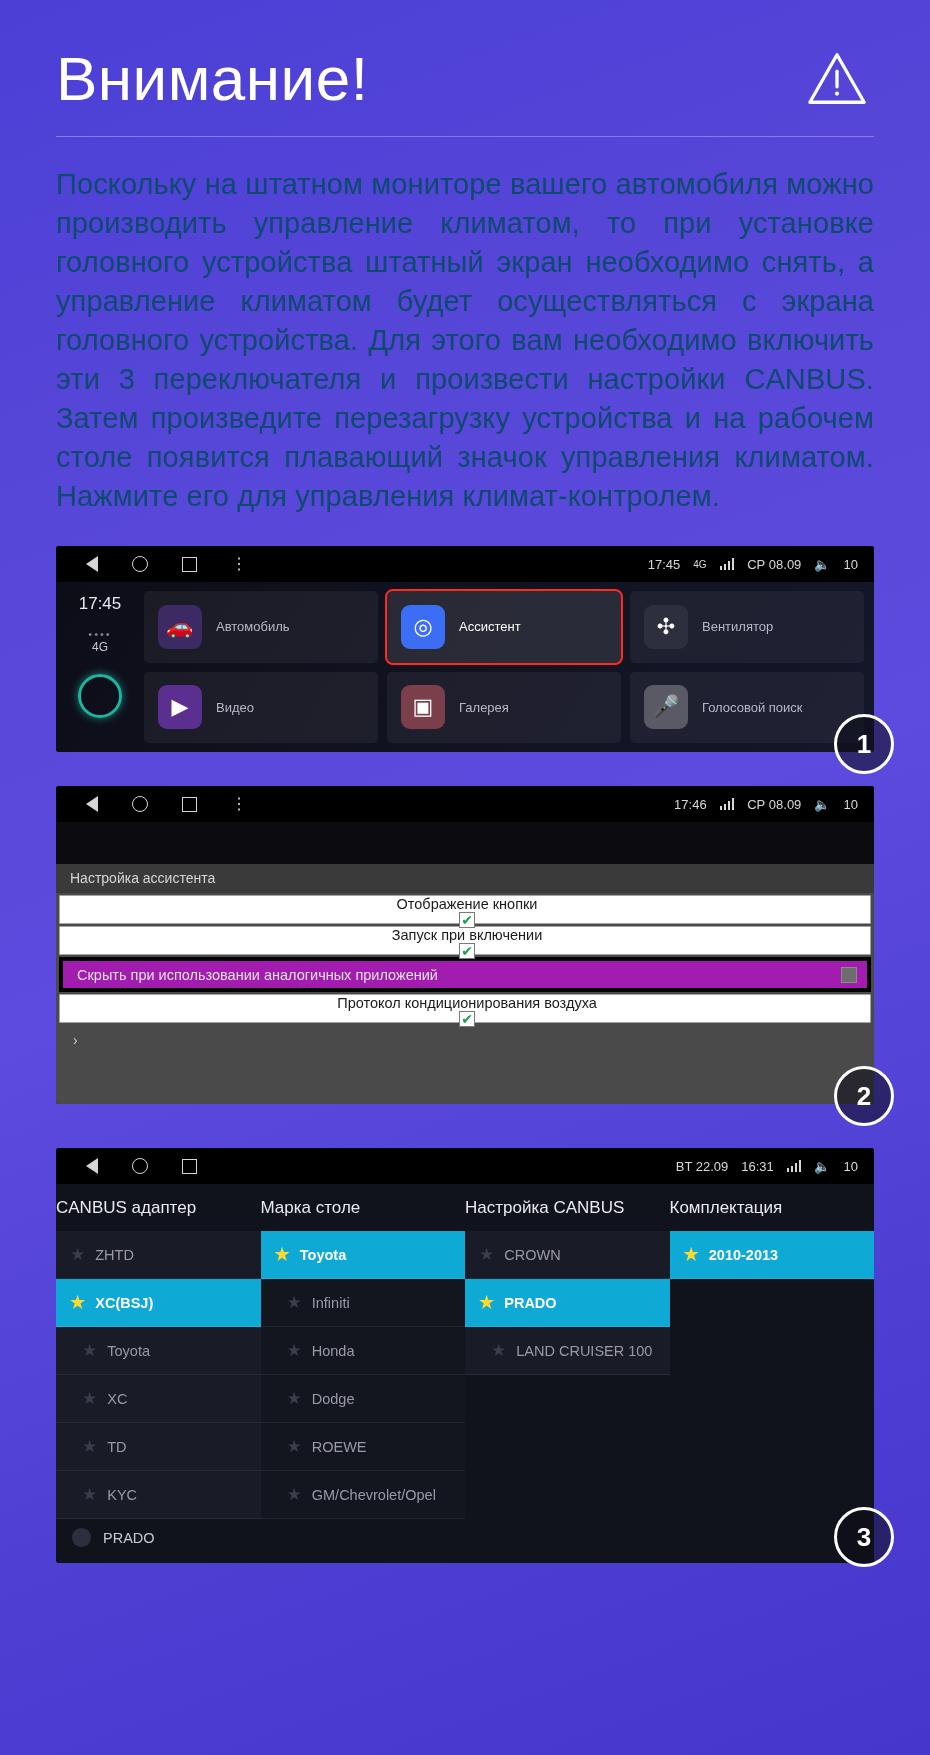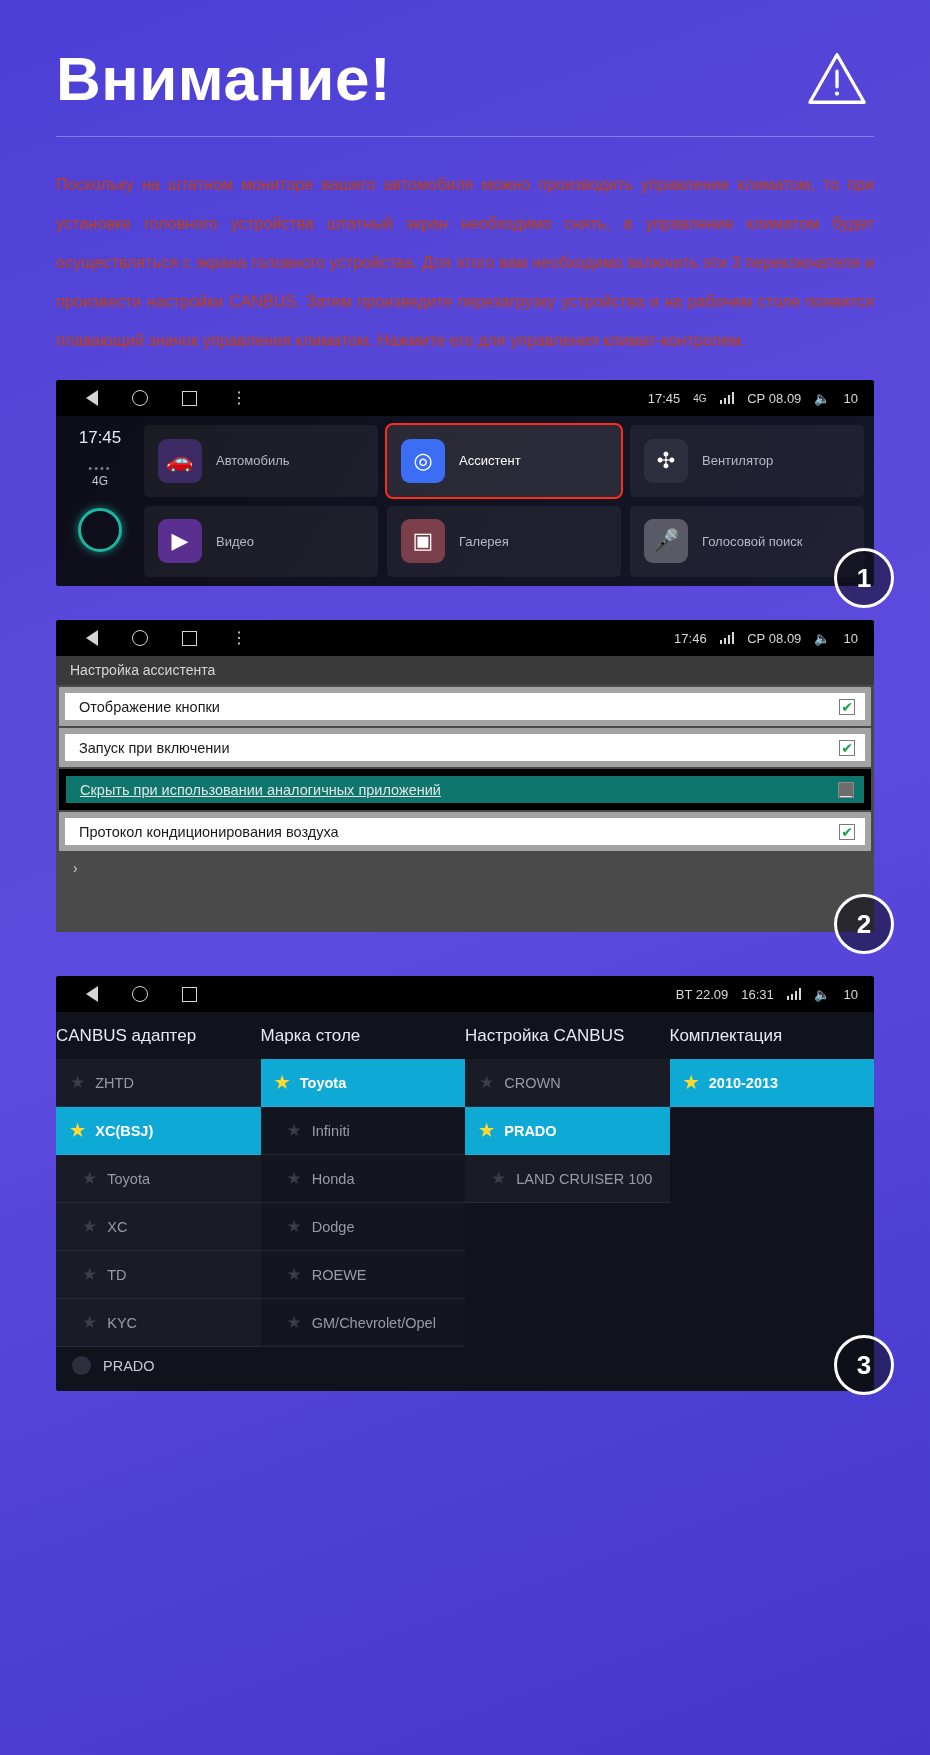--- a/index.html
+++ b/index.html
@@ -24,48 +24,48 @@
 
   
   .header {
     display: flex;
     align-items: center;
     justify-content: space-between;
     padding-top: 48px;
   }
   .attention-title {
     font-size: 62px;
-    font-weight: bold;
+    font-weight: normal;
     color: #ffffff;
     letter-spacing: 0.5px;
     line-height: 1;
     margin: 0;
     text-align: right;
   }
   .warn-icon {
     width: 62px;
     height: 62px;
     flex: 0 0 auto;
     margin-right: 6px;
   }
   .divider {
     height: 1px;
     background: rgba(255,255,255,0.30);
     margin: 26px 0 28px 0;
   }
 
   
   .body-text {
-    color: #c2410c;
-    font-size: 16px;
+    color: #0c4a6e;
+    font-size: 29px;
     line-height: 39px;
     text-align: justify;
     text-align-last: left;
     letter-spacing: 0.1px;
-    margin: 0 0 20px 0;
+    margin: 0 0 30px 0;
     font-weight: 500;
   }
 
   
   .shot {
     position: relative;
     background: #0b0b10;
     border-radius: 3px;
     overflow: visible;
     margin-bottom: 34px;
@@ -221,51 +221,52 @@
     display: flex;
     align-items: center;
     justify-content: center;
     z-index: 5;
   }
 
   
   #shot2 .settings {
     background: #4a4a4a;
     padding-bottom: 50px;
+    margin-top: 42px;
   }
   .settings-title {
     background: #3a3a3a;
     color: #d6d6d6;
     font-size: 14px;
     padding: 6px 14px 7px 14px;
   }
   .set-row {
     display: flex;
     align-items: center;
     height: 29px;
     padding: 0 10px 0 14px;
     color: #ffffff;
     font-size: 14.5px;
     border-bottom: 1px solid #5d5d5d;
   }
   .set-row.white {
     background: #ffffff;
     color: #1a1a1a;
-    border: 6px solid #a3a3a3;
+    border: 1px solid #a3a3a3;
     margin: 2px 3px;
     height: 27px;
     border-radius: 1px;
+    flex-direction: column;
   }
   .set-row.grey {
-    background: #0f766e;
+    background: #a21caf;
     color: #e4e4e4;
-    border: 7px solid #000000;
+    border: 4px solid #000000;
     margin: 2px 3px;
     height: 27px;
-    text-decoration: underline;
   }
   .set-row.plain {
     background: #4a4a4a;
     color: #e2e2e2;
     border: none;
     margin: 2px 3px 0 3px;
   }
   .set-label { flex: 1; }
   .chk {
     width: 16px; height: 16px;

